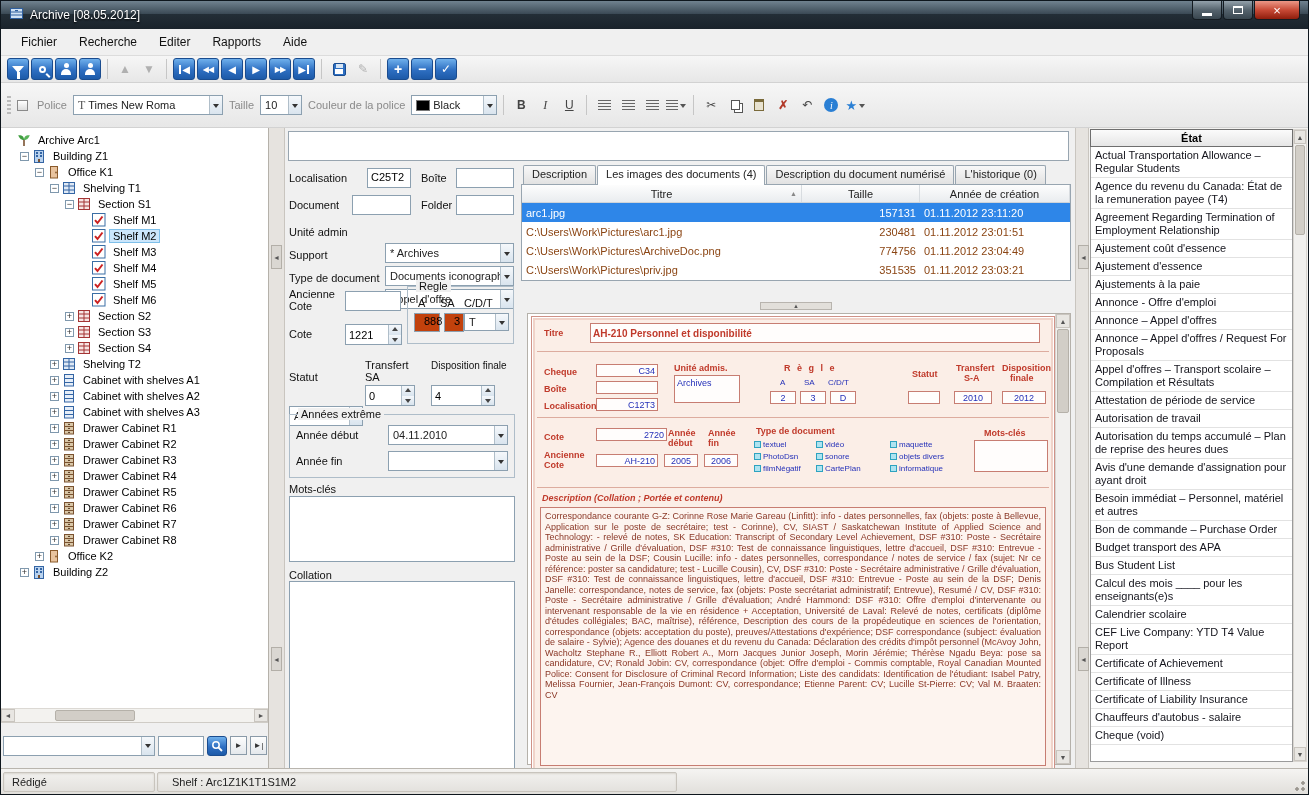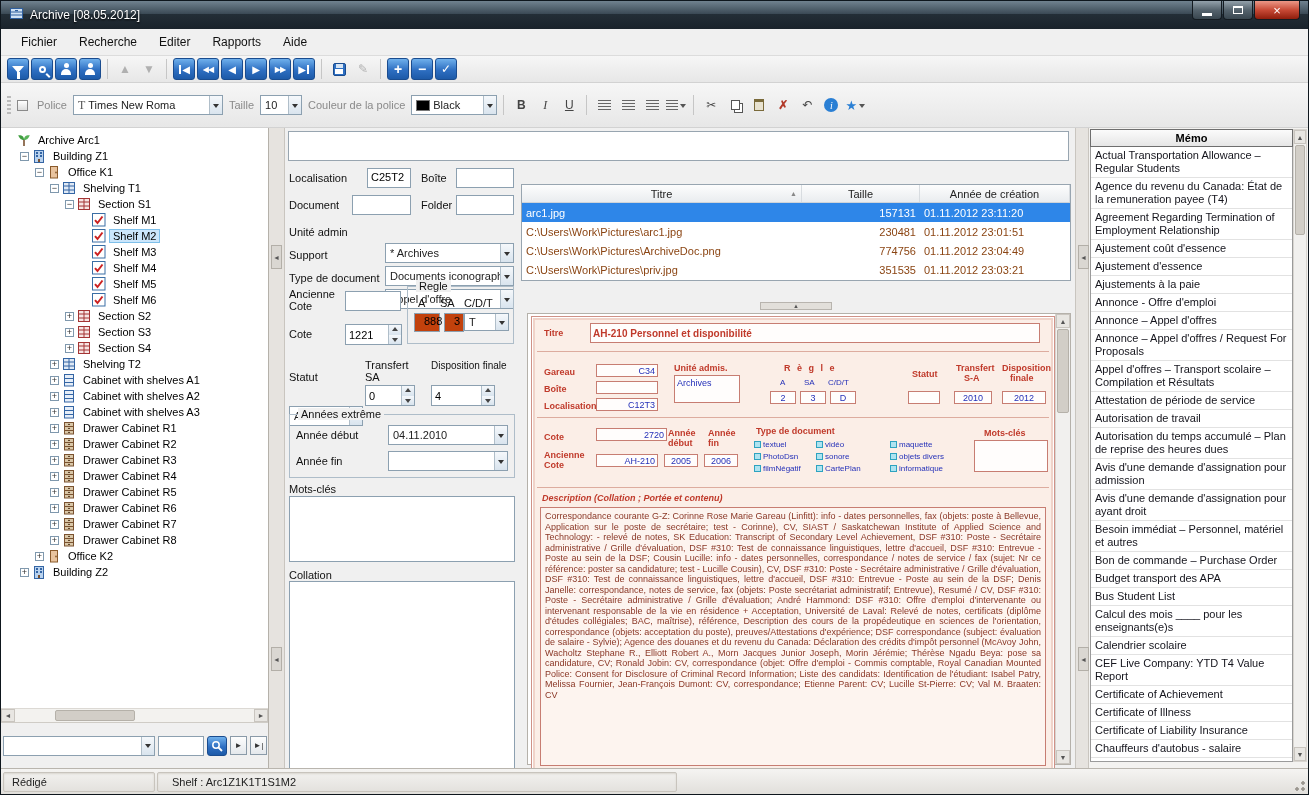--- a/index.html
+++ b/index.html
@@ -677,20 +677,26 @@
         </div>
       </div>
 
       <span class="flabel" style="left:4px;top:355px">Mots-clés</span>
       <div class="ta" style="left:4px;top:368px;width:226px;height:66px"></div>
 
       <span class="flabel" style="left:4px;top:441px">Collation</span>
       <div class="ta" style="left:4px;top:453px;width:226px;height:202px"></div>
 
       <div class="tabs-area">
+        <div class="tabstrip">
+            <div class="tab">Description</div>
+            <div class="tab selected">Les images des documents (4)</div>
+            <div class="tab">Description du document numérisé</div>
+            <div class="tab">L'historique (0)</div>
+          </div>
         <div class="grid">
           <div class="ghead">
               <div class="gh gcol0">
                 <span>Titre</span>
                 <span class="sort">▲</span>
               </div>
               <div class="gh gcol1">
                 <span>Taille</span>
               </div>
               <div class="gh gcol2">
@@ -723,21 +729,21 @@
         <div class="gsplit">
           <div class="up">▲</div>
         </div>
         <div class="preview-wrap">
           <div class="preview">
             <div class="pform">
               <span class="plabel b" style="left:12px;top:11px">Titre</span>
               <span class="pbox titre" style="left:58px;top:6px;right:14px">AH-210 Personnel et disponibilité</span>
               <span class="phr" style="top:34px"></span>
 
-              <span class="plabel b" style="left:12px;top:50px">Gareau</span>
+              <span class="plabel b" style="left:12px;top:50px">Cheque</span>
               <span class="pbox r" style="left:64px;top:47px;width:62px">C34</span>
               <span class="plabel b" style="left:12px;top:67px">Boîte</span>
               <span class="pbox r" style="left:64px;top:64px;width:62px"></span>
               <span class="plabel b" style="left:12px;top:84px">Localisation</span>
               <span class="pbox r" style="left:64px;top:81px;width:62px">C12T3</span>
 
               <span class="plabel b" style="left:142px;top:46px">Unité admis.</span>
               <span class="pbox tall" style="left:142px;top:58px;width:66px">Archives</span>
 
               <span class="plabel b" style="left:252px;top:46px;letter-spacing:2px">R è g l e</span>
@@ -829,36 +835,35 @@
         </div>
       </div>
     </div>
 
     <div class="vsplit vsplit-r">
       <div class="collapse-btn" style="top:117px">◄</div>
       <div class="collapse-btn" style="top:519px">◄</div>
     </div>
 
     <div class="memo-panel">
-      <div class="memo-head">Mémo</div>
+      <div class="memo-head">État</div>
       <div class="memo-list">
           <div class="memo-item">Actual Transportation Allowance – Regular Students</div>
           <div class="memo-item">Agence du revenu du Canada: État de la remuneration payee (T4)</div>
           <div class="memo-item">Agreement Regarding Termination of Employment Relationship</div>
           <div class="memo-item">Ajustement coût d'essence</div>
           <div class="memo-item">Ajustement d'essence</div>
           <div class="memo-item">Ajustements à la paie</div>
           <div class="memo-item">Annonce - Offre d'emploi</div>
           <div class="memo-item">Annonce – Appel d'offres</div>
           <div class="memo-item">Annonce – Appel d'offres / Request For Proposals</div>
           <div class="memo-item">Appel d'offres – Transport scolaire – Compilation et Résultats</div>
           <div class="memo-item">Attestation de période de service</div>
           <div class="memo-item">Autorisation de travail</div>
           <div class="memo-item">Autorisation du temps accumulé – Plan de reprise des heures dues</div>
-          <div class="memo-item">Avis d'une demande d'assignation pour admission</div>
           <div class="memo-item">Avis d'une demande d'assignation pour ayant droit</div>
           <div class="memo-item">Besoin immédiat – Personnel, matériel et autres</div>
           <div class="memo-item">Bon de commande – Purchase Order</div>
           <div class="memo-item">Budget transport des APA</div>
           <div class="memo-item">Bus Student List</div>
           <div class="memo-item">Calcul des mois ____ pour les enseignants(e)s</div>
           <div class="memo-item">Calendrier scolaire</div>
           <div class="memo-item">CEF Live Company: YTD T4 Value Report</div>
           <div class="memo-item">Certificate of Achievement</div>
           <div class="memo-item">Certificate of Illness</div>

